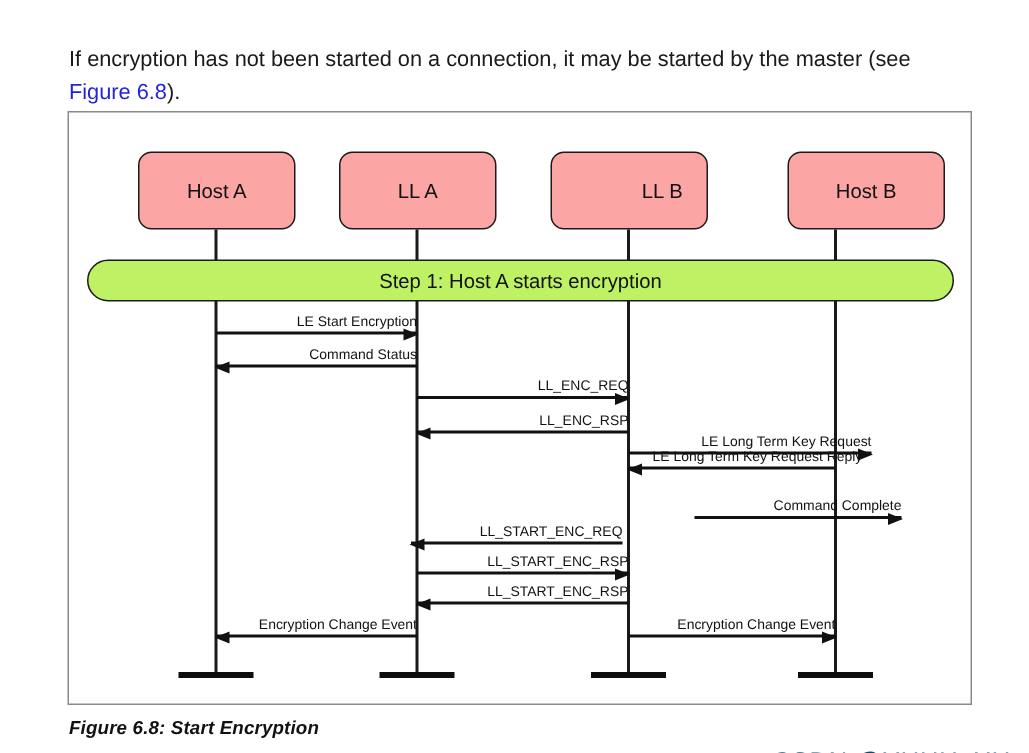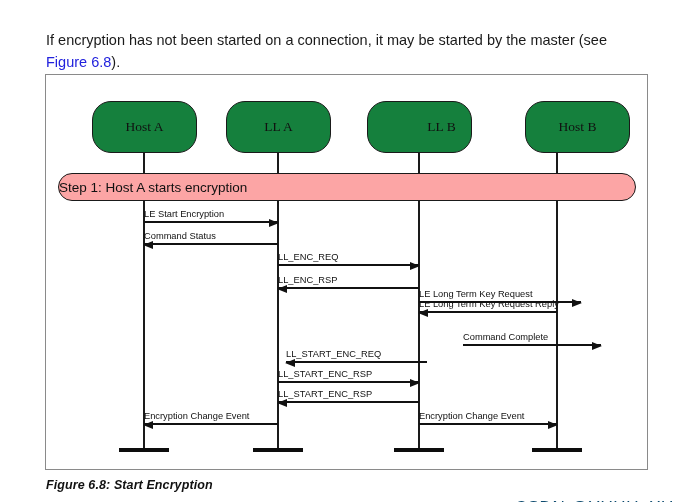--- a/index.html
+++ b/index.html
@@ -52,65 +52,65 @@
     letter-spacing:0.6px;
     font-family:"Liberation Sans", sans-serif;
     margin-top:24px;
   }
 
   
   .head-box{
     position:absolute;
     width:105px;height:52px;
     border:1.6px solid #1a1a1a;
-    border-radius:19px;
-    background:#15803d;
+    border-radius:9px;
+    background:#fca5a5;
     box-sizing:border-box;
     display:flex;align-items:center;justify-content:center;
     font-size:13.5px;
     color:#111;
-    font-family:Liberation Serif, serif;
   }
   .lifeline{
     position:absolute;
     width:2px;
     background:#1a1a1a;
   }
   .term-bar{
     position:absolute;
     height:4px;
     width:50px;
     background:#0d0d0d;
   }
   .banner{
     position:absolute;
     left:12px; top:98px;
     width:578px; height:28px;
-    background:#fca5a5;
+    background:#bef264;
     border:1.5px solid #1a1a1a;
     border-radius:14px;
     box-sizing:border-box;
-    display:flex;align-items:center;
+    display:flex;align-items:center;justify-content:center;
     font-size:13.5px;
     color:#111;
     z-index:5;
   }
   
   .msg{ position:absolute; height:22px; }
   .msg .line{
     position:absolute; left:0; right:0; bottom:0;
     height:1.6px; background:#111;
   }
   .msg .lbl{
     position:absolute; left:0; right:0; bottom:3px;
-    text-align:left;
+    text-align:right;
     font-size:9.3px;
     color:#111;
     line-height:11px;
     white-space:nowrap;
+    padding-left:16px;
   }
   .msg .ah{
     position:absolute; bottom:-3.5px;
     width:0;height:0;
     border-top:4.5px solid transparent;
     border-bottom:4.5px solid transparent;
   }
   .msg.right .ah{ right:-1px; border-left:10px solid #111; }
   .msg.left  .ah{ left:-1px;  border-right:10px solid #111; }
 </style>
@@ -172,21 +172,21 @@
       <div class="msg left" style="left: 373px; width: 138px; top: 216px;">
         <div class="lbl">LE Long Term Key Request Reply</div>
         <div class="line"></div>
         <div class="ah"></div>
       </div>
       <div class="msg right" style="left: 373px; width: 138px; top: 249px; margin-left: 44px;">
         <div class="lbl">Command Complete</div>
         <div class="line"></div>
         <div class="ah"></div>
       </div>
-      <div class="msg left" style="left: 240px; width: 141px; top: 266px;">
+      <div class="msg left" style="left: 228px; width: 141px; top: 266px;">
         <div class="lbl">LL_START_ENC_REQ</div>
         <div class="line"></div>
         <div class="ah"></div>
       </div>
       <div class="msg right" style="left: 232px; width: 141px; top: 286px;">
         <div class="lbl">LL_START_ENC_RSP</div>
         <div class="line"></div>
         <div class="ah"></div>
       </div>
       <div class="msg left" style="left: 232px; width: 141px; top: 306px;">

